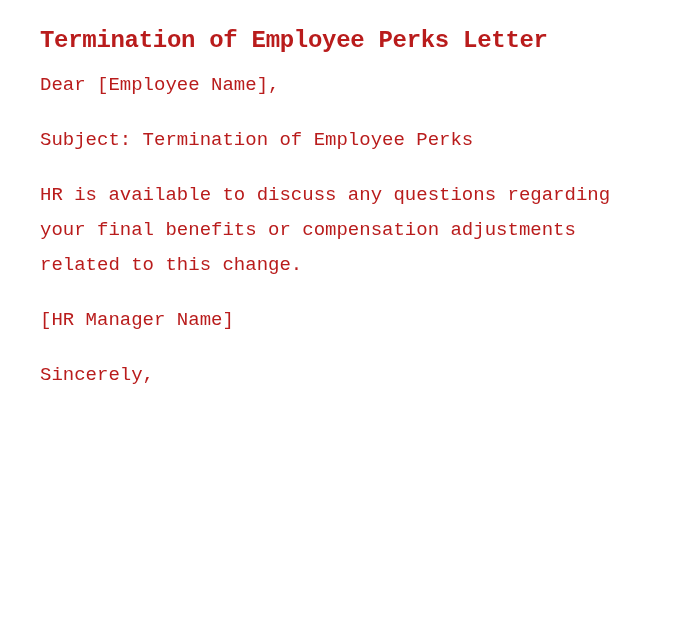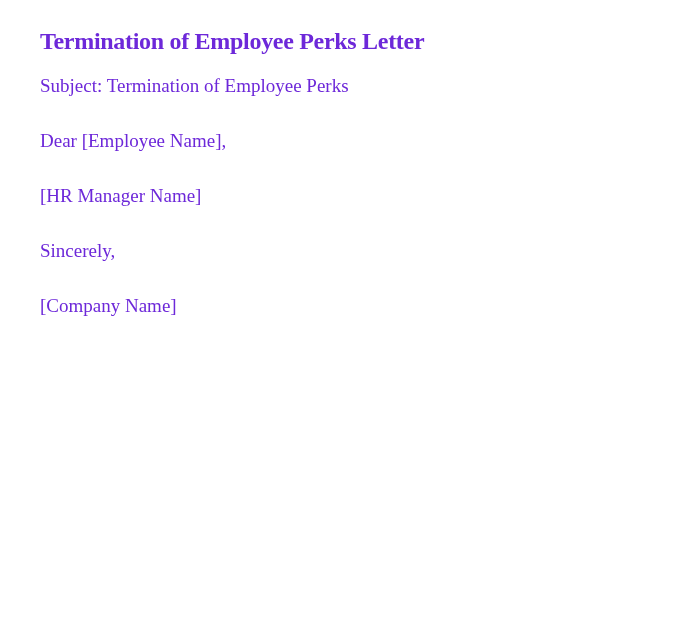--- a/index.html
+++ b/index.html
@@ -1,23 +1,23 @@
 <!DOCTYPE html>
 <html><head>
 <meta charset="utf-8">
 <style>
   html, body { margin: 0; padding: 0; background: #ffffff; }
   body { width: 700px; height: 621px; overflow: hidden; position: relative; }
-  .doc { position: absolute; left: 40px; top: 24px; width: 620px; color: #6d28d9; font-family: Liberation Serif, serif; }
+  .doc { position: absolute; left: 40px; top: 24px; width: 620px; color: #b91c1c; font-family: Liberation Mono, monospace; }
   .title { font-size: 24px; font-weight: bold; letter-spacing: -0.3px; line-height: 34px; margin: 0 0 10px 0; }
   .p { font-size: 19px; line-height: 35px; margin: 0 0 20px 0; }
 </style>
 </head>
 <body>
 
 <div class="doc">
   <h1 class="title">Termination of Employee Perks Letter</h1>
+  <p class="p">Dear [Employee Name],</p>
   <p class="p">Subject: Termination of Employee Perks</p>
-  <p class="p">Dear [Employee Name],</p>
+  <p class="p">HR is available to discuss any questions regarding your final benefits or compensation adjustments related to this change.</p>
   <p class="p">[HR Manager Name]</p>
   <p class="p">Sincerely,</p>
-  <p class="p">[Company Name]</p>
 </div>
 
 </body></html>

